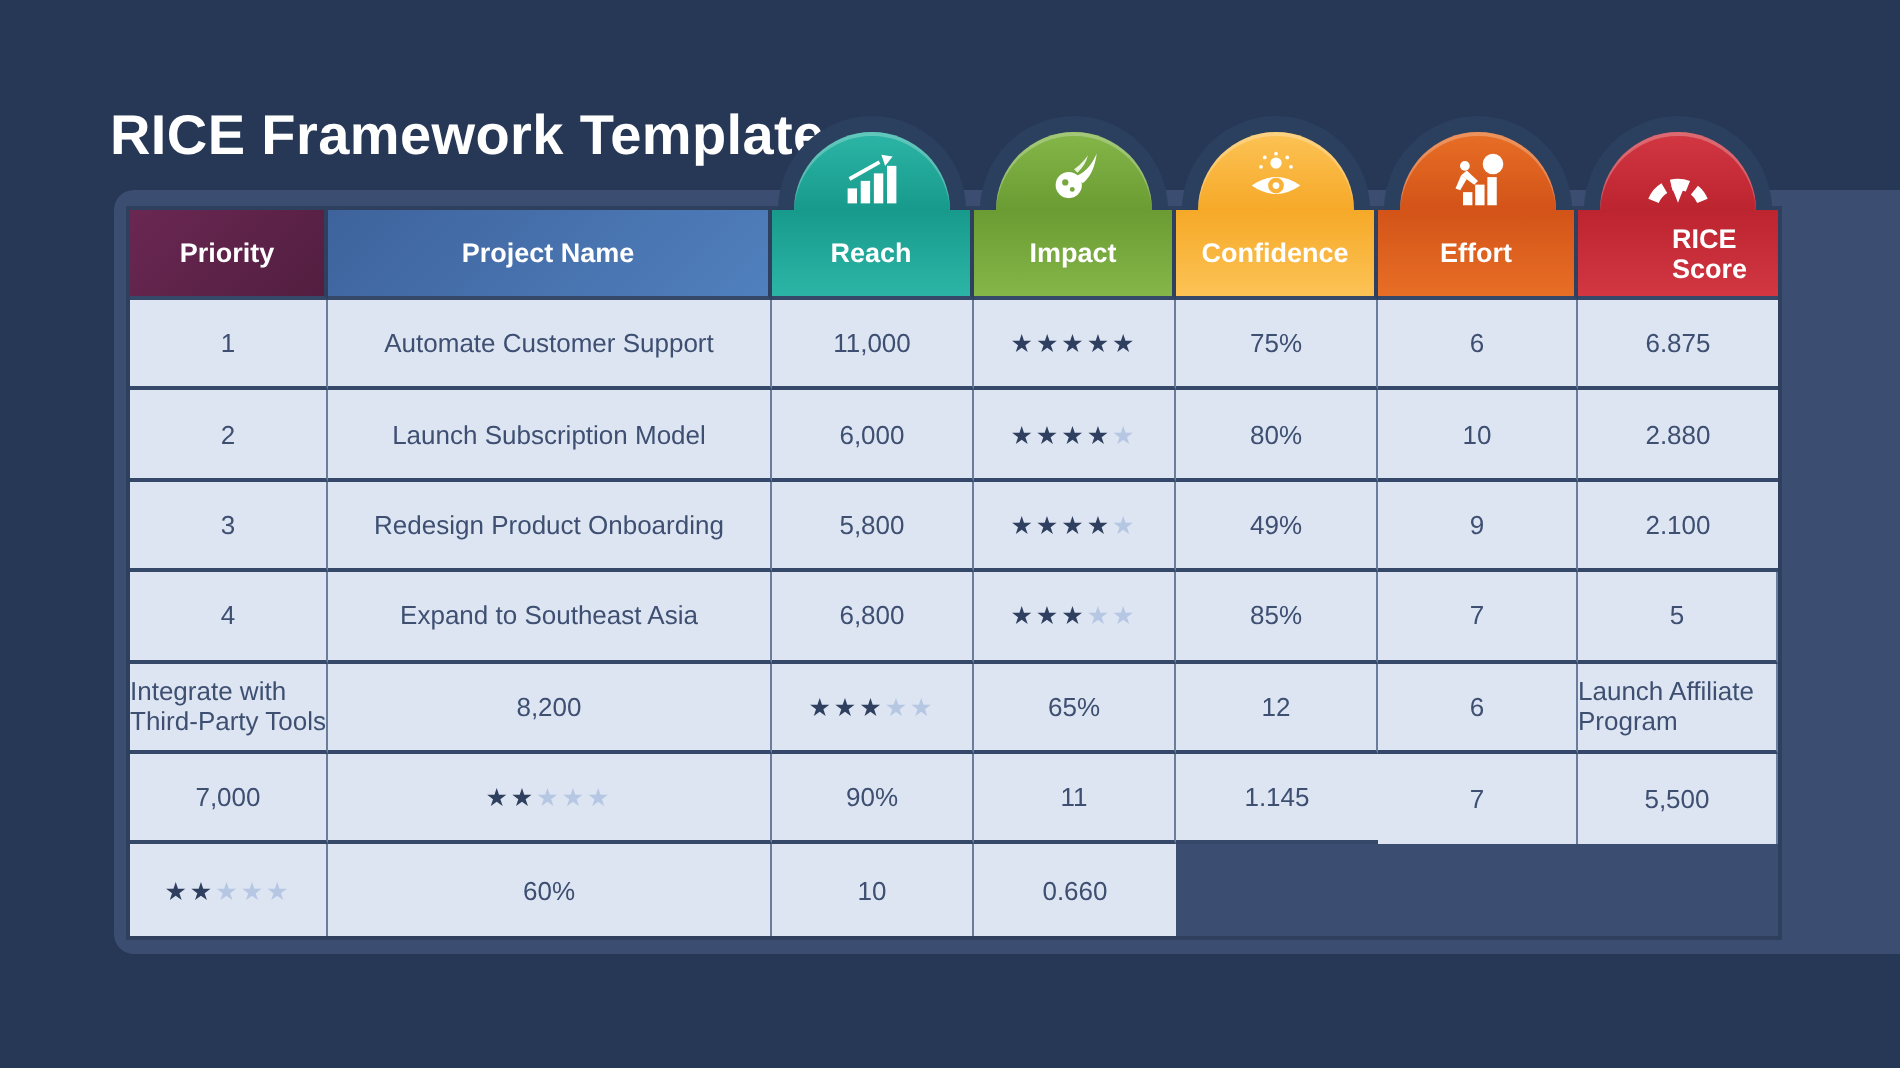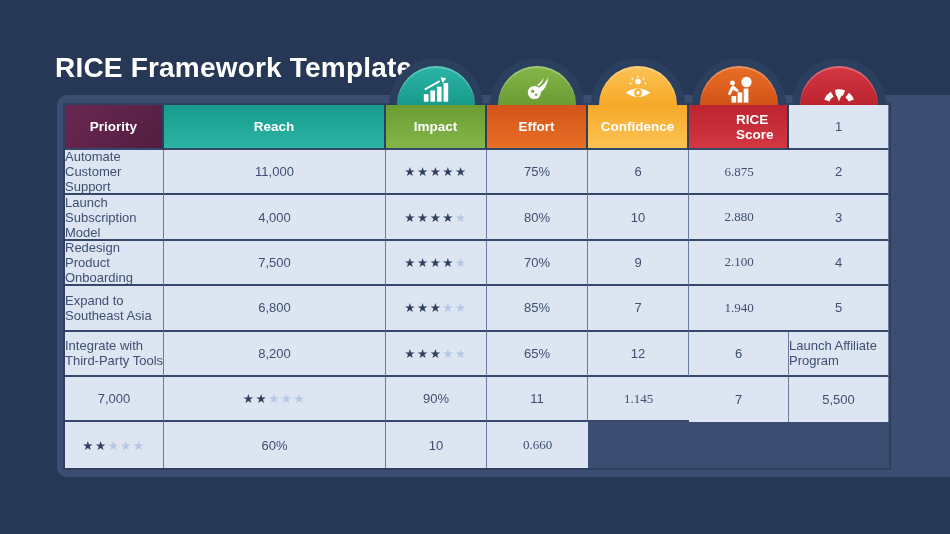--- a/index.html
+++ b/index.html
@@ -54,21 +54,21 @@
   .th-impact{background:linear-gradient(180deg,#6A9C33,#84B649);text-align:right;}
   .th-confidence{background:linear-gradient(180deg,#F6A928,#FCC355);}
   .th-effort{background:linear-gradient(180deg,#D35318,#E86F26);}
   .th-rice{background:linear-gradient(180deg,#BC2430,#D23742);padding-left:47px;}
   .td{
     background:#DCE5F1;
     display:flex;align-items:center;justify-content:center;
     color:#3E4F72;font-size:13px;
     border-right:1.5px solid #6B7D9D;border-bottom:2px solid #36486A;
   }
-  .td.last-col{border-right:none;font-family:Liberation Serif, serif;}
+  .td.last-col{border-right:none;}
   .td.last-row{border-bottom:none;}
   .stars{font-size:12.5px;letter-spacing:1.5px;white-space:nowrap;}
   .stars .on{color:#2F3F5F;}
   .stars .off{color:#B6C7E3;}
 </style>
 </head>
 <body>
 
 <div class="slide">
   <h1 class="title">RICE Framework Template</h1>
@@ -140,65 +140,65 @@
         <svg width="32" height="22" viewBox="0 0 34 22">
           <path d="M4 20 A 14 14 0 0 1 30 20" stroke="#fff" stroke-width="6" fill="none" stroke-dasharray="9 4"></path>
           <path d="M17 21 L13.5 12 L20.5 12 Z" fill="#fff"></path>
           <circle cx="17" cy="12" r="3.4" fill="#fff"></circle>
         </svg>
       </div>
     </div>
 
     <div class="table">
       <div class="th th-priority">Priority</div>
+      <div class="th th-project">Project Name</div>
       <div class="th th-reach">Reach</div>
       <div class="th th-impact">Impact</div>
+      <div class="th th-confidence">Confidence</div>
       <div class="th th-effort">Effort</div>
-      <div class="th th-confidence">Confidence</div>
       <div class="th th-rice">RICE Score</div>
 
       <div class="td">1</div>
       <div class="td">Automate Customer Support</div>
       <div class="td">11,000</div>
       <div class="td">
           <span class="stars"><span class="on">★★★★★</span><span class="off"></span></span>
         </div>
       <div class="td">75%</div>
       <div class="td">6</div>
       <div class="td last-col">6.875</div>
 
       <div class="td">2</div>
       <div class="td">Launch Subscription Model</div>
-      <div class="td">4,000</div>
+      <div class="td">6,000</div>
       <div class="td">
           <span class="stars"><span class="on">★★★★</span><span class="off">★</span></span>
         </div>
       <div class="td">80%</div>
       <div class="td">10</div>
       <div class="td last-col">2.880</div>
 
       <div class="td">3</div>
       <div class="td">Redesign Product Onboarding</div>
-      <div class="td">7,500</div>
+      <div class="td">5,800</div>
       <div class="td">
           <span class="stars"><span class="on">★★★★</span><span class="off">★</span></span>
         </div>
-      <div class="td">70%</div>
+      <div class="td">49%</div>
       <div class="td">9</div>
       <div class="td last-col">2.100</div>
 
       <div class="td">4</div>
       <div class="td">Expand to Southeast Asia</div>
       <div class="td">6,800</div>
       <div class="td">
           <span class="stars"><span class="on">★★★</span><span class="off">★★</span></span>
         </div>
       <div class="td">85%</div>
       <div class="td">7</div>
-      <div class="td last-col">1.940</div>
 
       <div class="td">5</div>
       <div class="td">Integrate with Third-Party Tools</div>
       <div class="td">8,200</div>
       <div class="td">
           <span class="stars"><span class="on">★★★</span><span class="off">★★</span></span>
         </div>
       <div class="td">65%</div>
       <div class="td">12</div>
 

